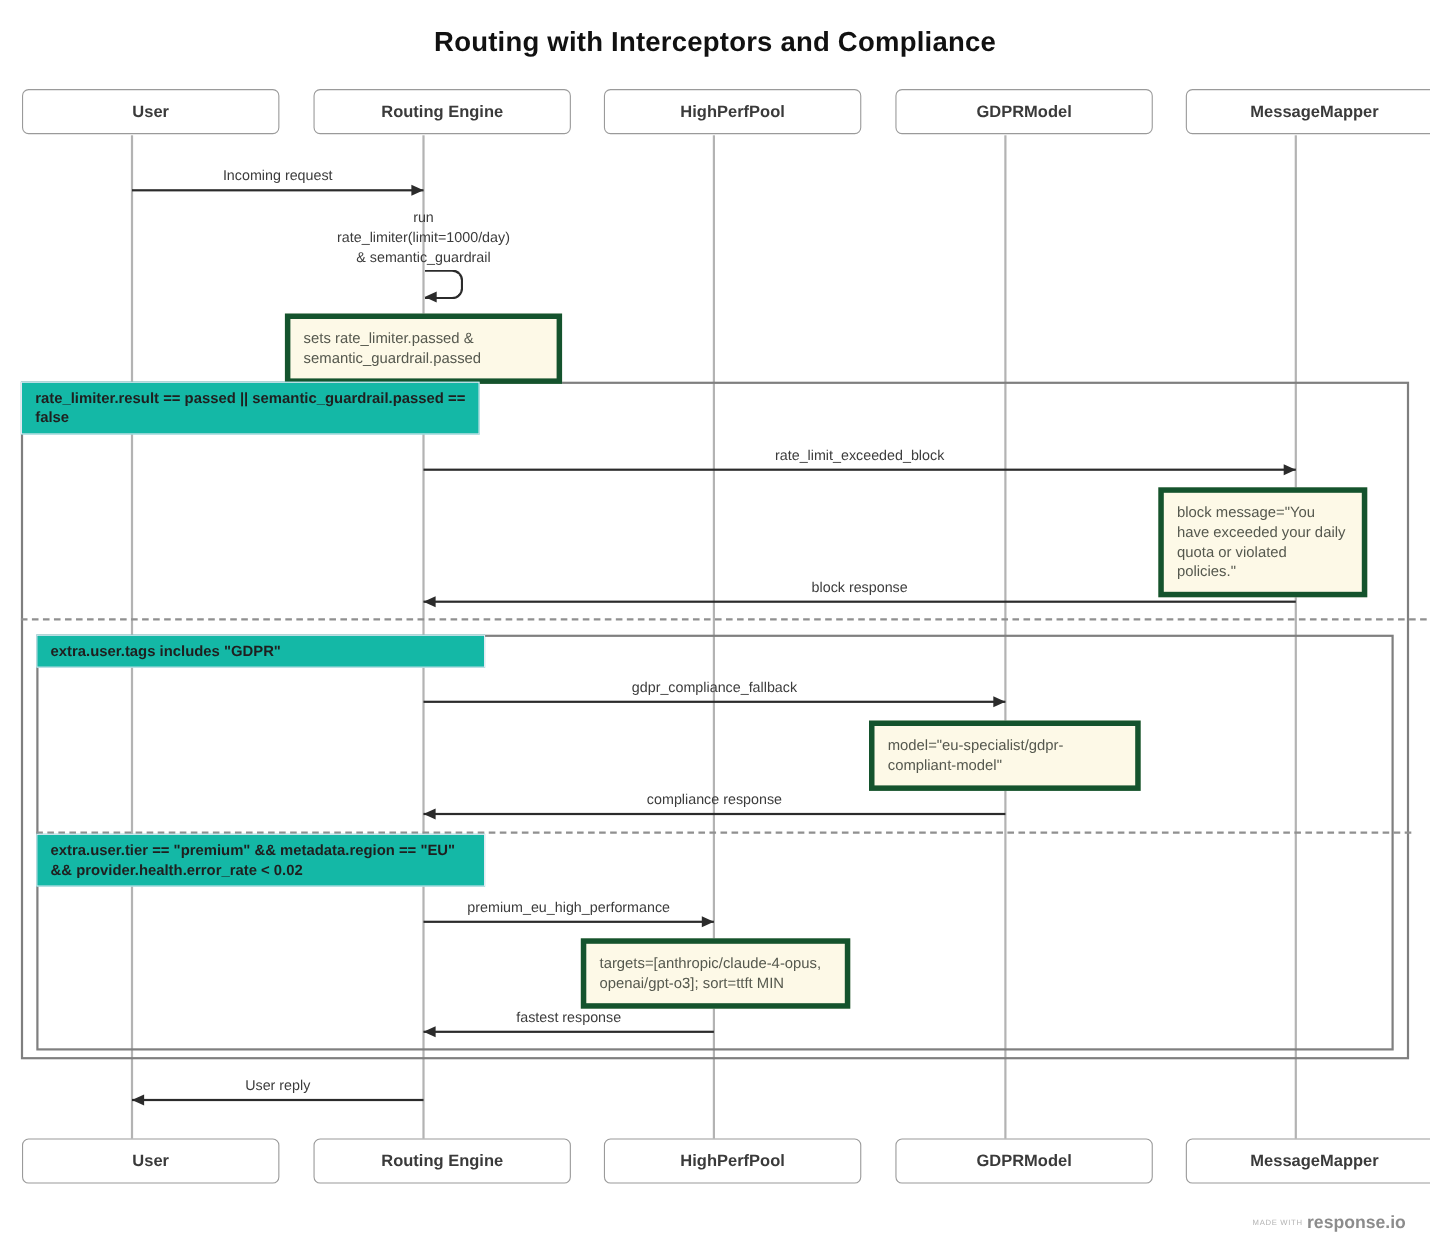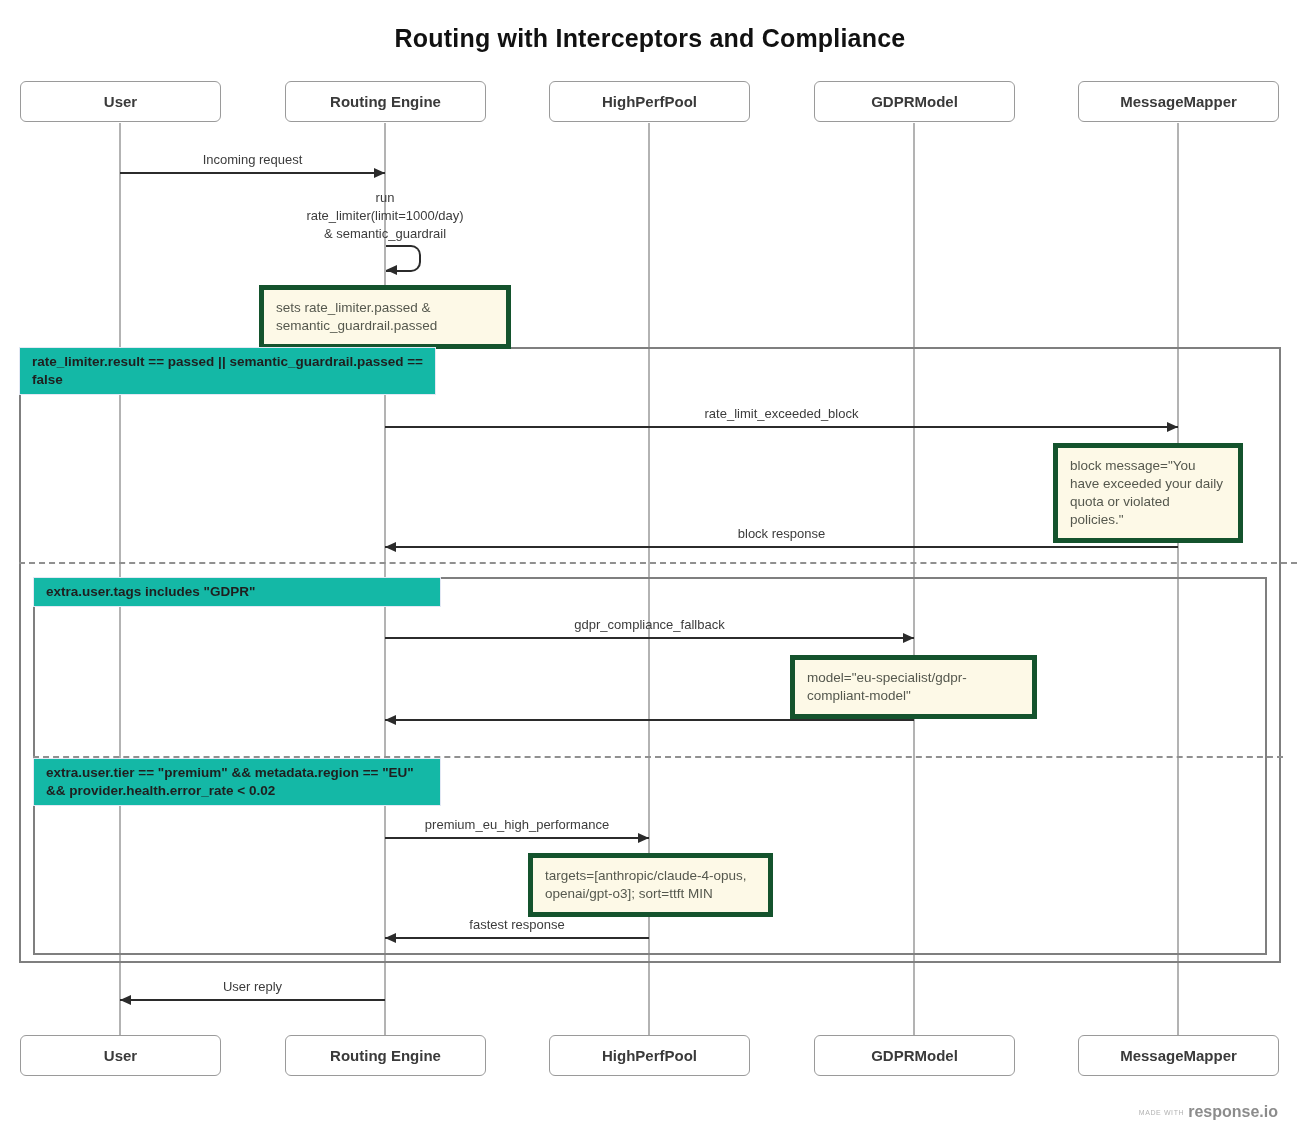--- a/index.html
+++ b/index.html
@@ -6,21 +6,21 @@
   .canvas{
     position:relative;width:1300px;height:1140px;background:#ffffff;
     font-family:"Liberation Sans","DejaVu Sans",sans-serif;overflow:hidden;
   }
   .title{
     position:absolute;left:0;top:24px;width:1300px;text-align:center;
     font-size:25px;font-weight:bold;color:#111;letter-spacing:0.2px;
   }
   .lifeline{position:absolute;width:2px;background:#b3b3b3;top:123px;height:912px;}
   .actor{
-    position:absolute;height:41px;width:201px;background:#ffffff;
+    position:absolute;height:41px;width:234px;background:#ffffff;
     border:1.5px solid #9a9a9a;border-radius:6px;box-sizing:border-box;
     display:flex;align-items:center;justify-content:center;
     font-size:15px;font-weight:bold;color:#3a3a3a;z-index:6;
   }
   .msg{position:absolute;z-index:3;}
   .msg-label{height:16px;line-height:16px;margin-bottom:4px;text-align:center;
     font-size:13px;color:#3c3c3c;white-space:nowrap;}
   .msg-line{height:0;border-top:2px solid #2b2b2b;}
   .msg-head{position:absolute;width:0;height:0;
     border-top:5px solid transparent;border-bottom:5px solid transparent;bottom:-4px;}
@@ -100,20 +100,21 @@
 
   <div class="msg" style="left:385px;top:617px;width:529px;">
     <div class="msg-label">gdpr_compliance_fallback</div>
     <div class="msg-line"></div>
     <div class="msg-head right"></div>
   </div>
 
   <div class="note" style="left:790px;top:655px;width:247px;">model="eu-specialist/gdpr-compliant-model"</div>
 
   <div class="msg" style="left:385px;top:719px;width:529px;">
+    <div class="msg-label">compliance response</div>
     <div class="msg-line"></div>
     <div class="msg-head left"></div>
   </div>
 
   <div class="msg" style="left:385px;top:817px;width:264px;">
     <div class="msg-label">premium_eu_high_performance</div>
     <div class="msg-line"></div>
     <div class="msg-head right"></div>
   </div>
 

